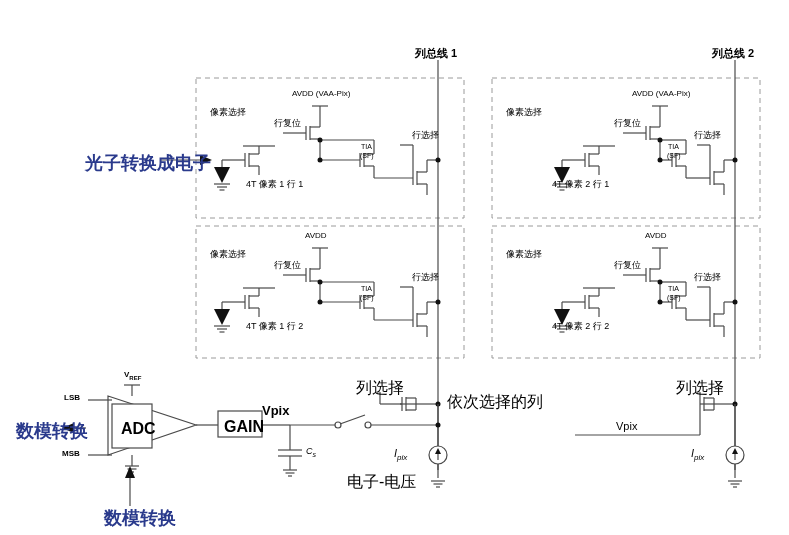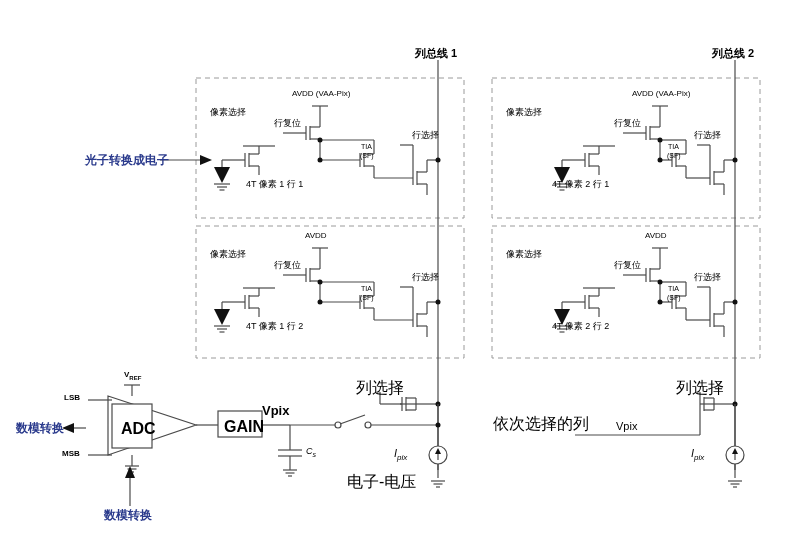--- a/index.html
+++ b/index.html
@@ -25,21 +25,21 @@
     font-family: "Liberation Sans", sans-serif;
     color: #000;
     white-space: nowrap;
     line-height: 1;
   }
   .s7  { font-size: 7px; }
   .s8  { font-size: 8px; }
   .s9  { font-size: 9px; }
   .s10 { font-size: 16px; }
   .s11 { font-size: 11px; }
-  .s12 { font-size: 12px; }
+  .s12 { font-size: 18px; }
   .s13 { font-size: 13px; }
   .bold { font-weight: bold; }
   .ital { font-style: italic; }
   .blue { color: #2a3a8c; }
 </style>
 </head>
 <body>
 
 <svg id="canvas" viewBox="0 0 789 535" xmlns="http://www.w3.org/2000/svg">
   <defs>
@@ -344,21 +344,21 @@
 <div class="lbl s9" style="left:506px; top:250px;">像素选择</div>
 <div class="lbl s9" style="left:614px; top:261px;">行复位</div>
 <div class="lbl s8" style="left:645px; top:232px;">AVDD</div>
 <div class="lbl s9" style="left:694px; top:273px;">行选择</div>
 <div class="lbl s7" style="left:668px; top:285px;">TIA</div>
 <div class="lbl s7" style="left:667px; top:294px;">(SF)</div>
 <div class="lbl s9" style="left:552px; top:322px;">4T  像素 2  行  2</div>
 
 <div class="lbl s10" style="left:356px; top:380px;">列选择</div>
 <div class="lbl s10" style="left:676px; top:380px;">列选择</div>
-<div class="lbl s10" style="left:447px; top:416px;margin-left:46px;">依次选择的列</div>
+<div class="lbl s10" style="left:447px; top:394px;">依次选择的列</div>
 <div class="lbl s10" style="left:310px; top:474px;padding-left:37px;">电子-电压</div>
 <div class="lbl s13 bold" style="left:262px; top:404px;">Vpix</div>
 <div class="lbl s11" style="left:616px; top:421px;">Vpix</div>
 <div class="lbl s10 bold" style="left:224px; top:419px;">GAIN</div>
 <div class="lbl s10 bold" style="left:121px; top:421px;">ADC</div>
 
 <div class="lbl s8 bold" style="left:124px; top:371px;"><span>V</span><span style="font-size:6px; vertical-align:sub;">REF</span></div>
 <div class="lbl s8 bold" style="left:64px; top:394px;">LSB</div>
 <div class="lbl s8 bold" style="left:62px; top:450px;text-align:center;">MSB</div>
 

